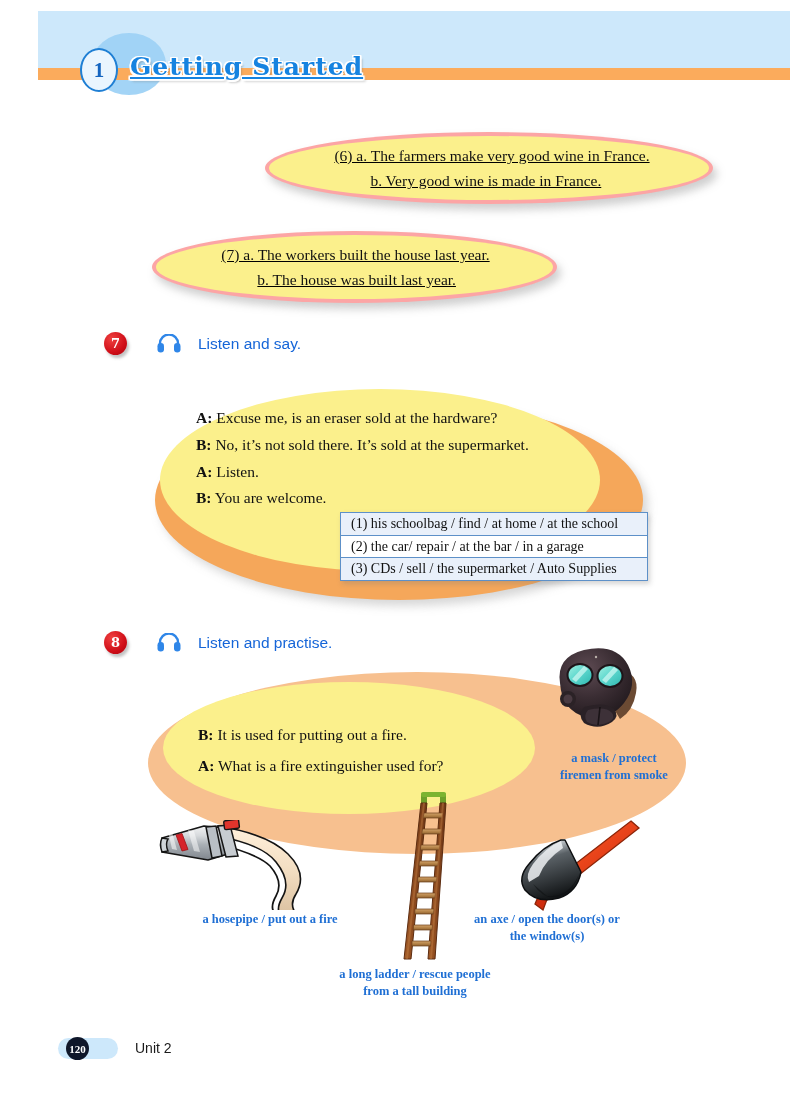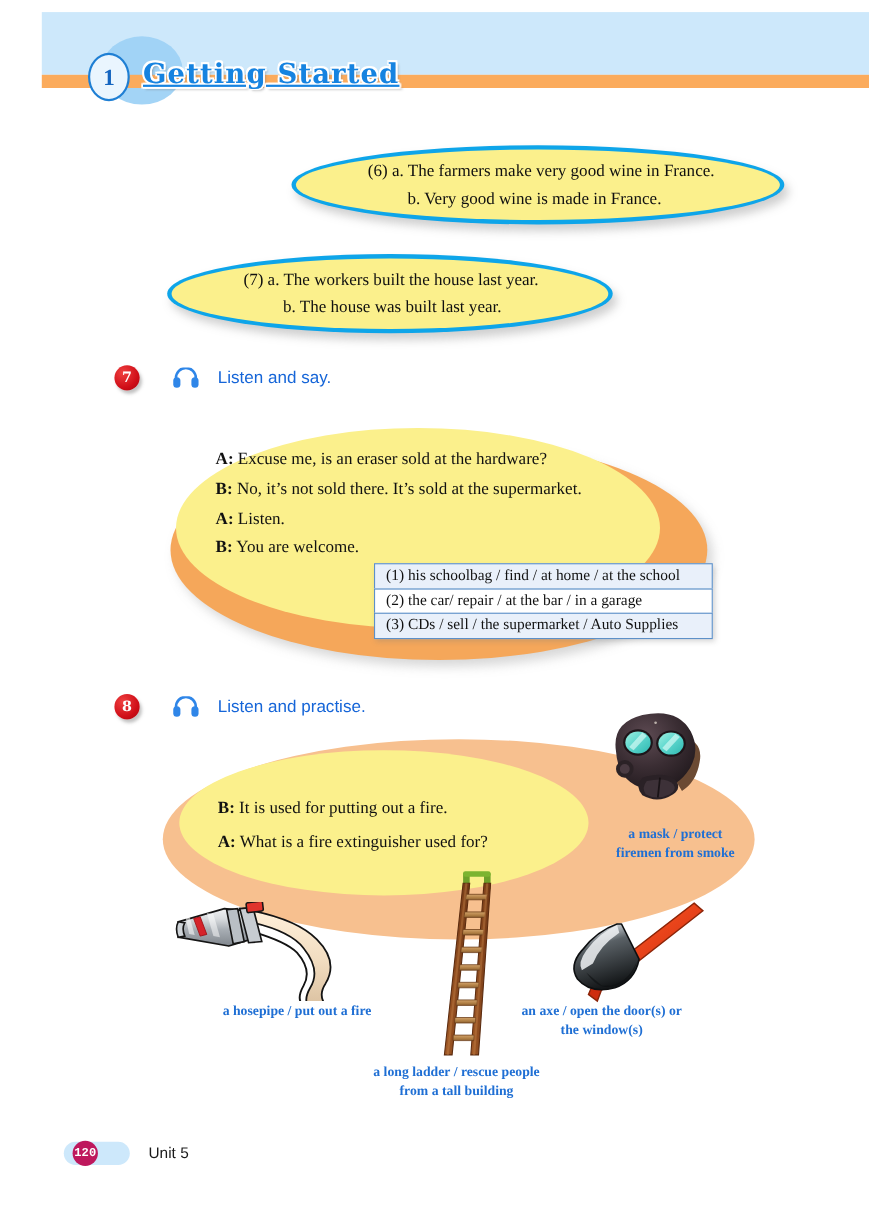--- a/index.html
+++ b/index.html
@@ -70,22 +70,23 @@
 
   
   .ellipse {
     position: absolute;
     border-radius: 50%;
     display: flex;
     align-items: center;
     justify-content: center;
   }
   .ellipse-outer-gold {
-    background: #0ea5e9;
+    background: #fca5a5;
     box-shadow: 4px 6px 9px rgba(130,130,130,.38);
+    text-decoration: underline;
   }
   .ellipse-inner-yellow {
     position: absolute;
     left: 4px; top: 4px; right: 4px; bottom: 4px;
     border-radius: 50%;
     background: #fbf08c;
   }
   .ellipse-text {
     position: relative;
     z-index: 2;
@@ -222,23 +223,23 @@
     left: 58px; top: 1038px;
     width: 60px; height: 21px;
     border-radius: 11px;
     background: #cde8fb;
   }
   #footer-page-number {
     position: absolute;
     left: 66px; top: 1037px;
     width: 23px; height: 23px;
     border-radius: 50%;
-    background: #be185d;
+    background: #0f172a;
     color: #ffffff;
-    font-family: Liberation Mono, monospace;
+    font-family: Liberation Serif, serif;
     font-weight: bold;
     font-size: 11px;
     display: flex; align-items: center; justify-content: center;
   }
   #footer-unit {
     position: absolute;
     left: 135px; top: 1040px;
     font-family: "Liberation Sans", sans-serif;
     font-size: 14px;
     color: #1a1a1a;
@@ -465,13 +466,13 @@
   <div>a long ladder / rescue people</div>
   <div>from a tall building</div>
 </div>
 <div class="caption" id="cap-axe">
   <div>an axe / open the door(s) or</div>
   <div>the window(s)</div>
 </div>
 
 <div id="footer-pill"></div>
 <div id="footer-page-number">120</div>
-<div id="footer-unit">Unit 5</div>
+<div id="footer-unit">Unit 2</div>
 
 </body></html>

